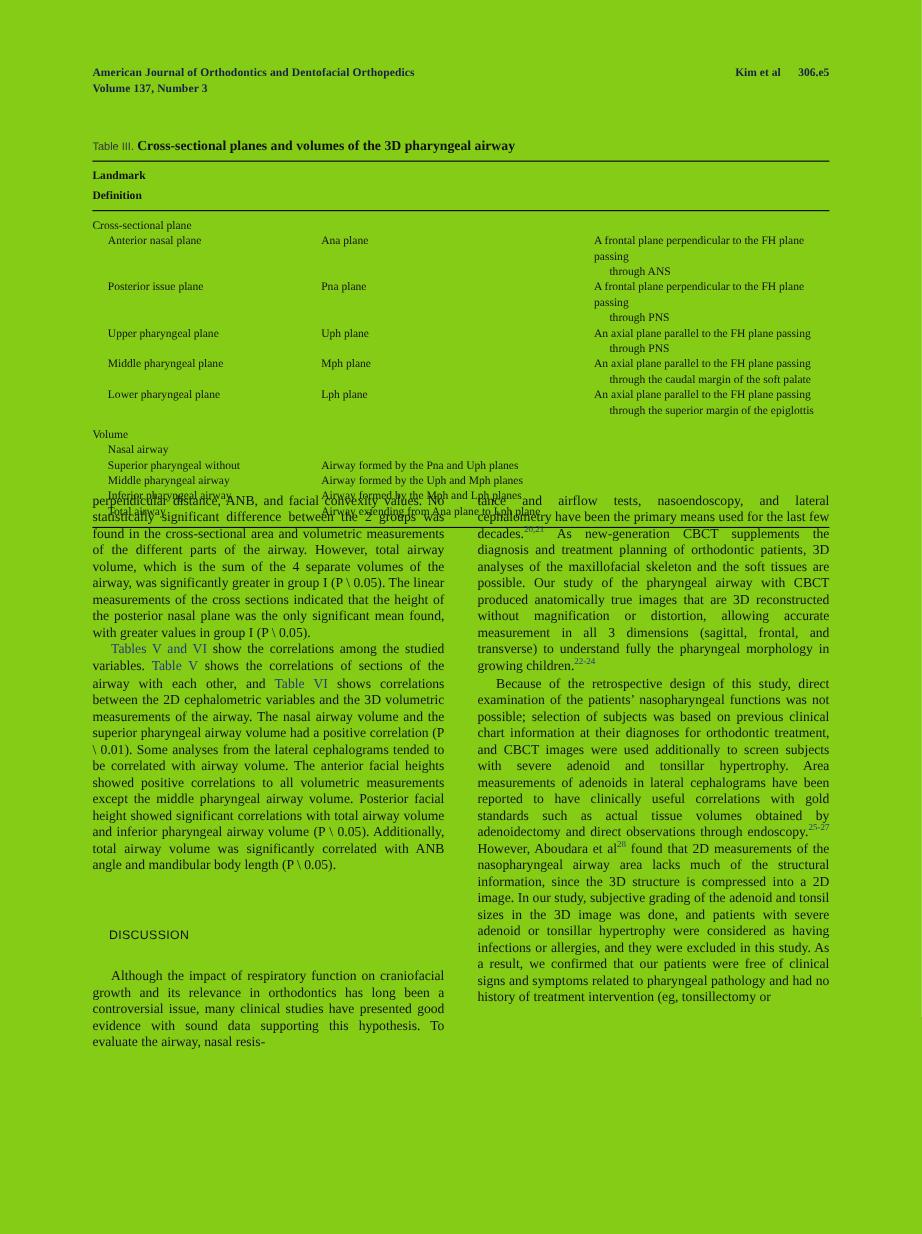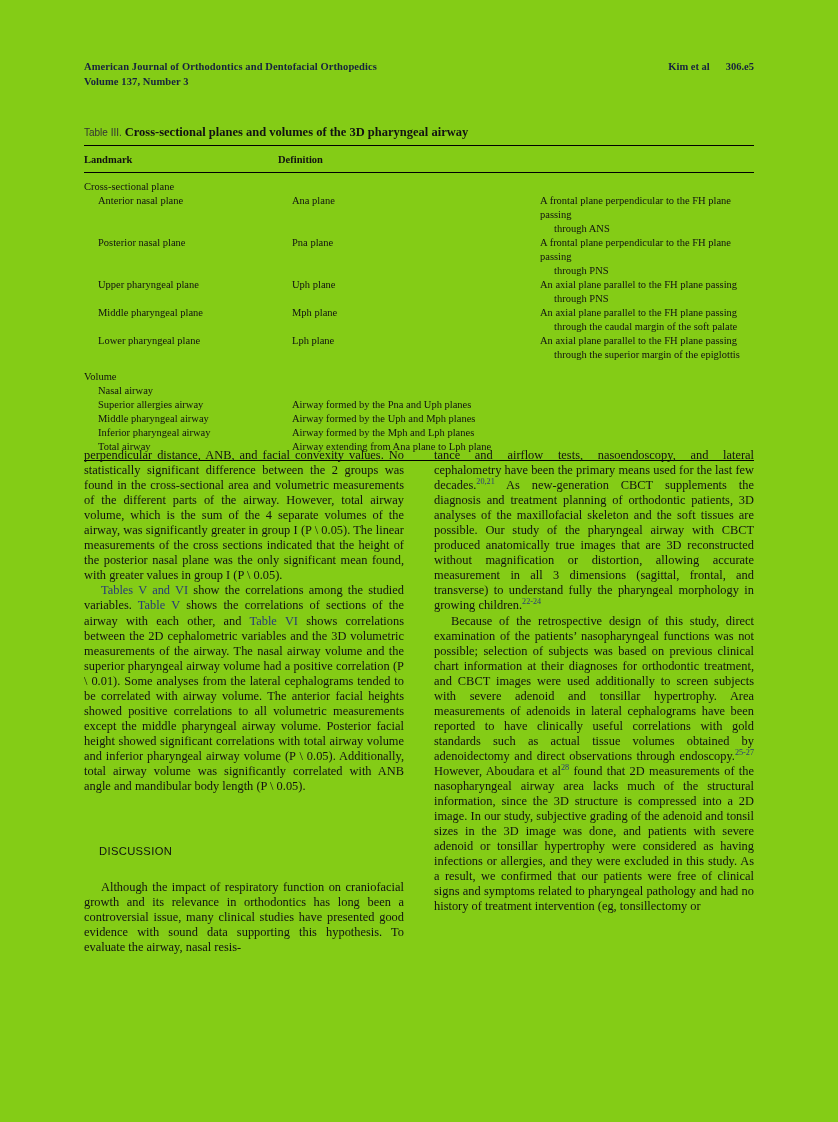--- a/index.html
+++ b/index.html
@@ -85,20 +85,21 @@
   }
   .rule-thin {
     border-top: 1px solid #000;
     height: 0;
     font-size: 0;
     line-height: 0;
   }
   .thead {
     display: flex;
     padding: 3px 0 5px 0;
+    flex-direction: column;
   }
   .thead .c1 { width: 194px; }
   .thead .c2 { width: 476px; }
   .thead span {
     font-family: "Liberation Serif", serif;
     font-weight: bold;
     font-size: 10.5px;
     color: #111;
   }
   .tbody { padding-top: 5px; padding-bottom: 6px; }
@@ -214,21 +215,21 @@
       <div class="grow plane-row">
         <div class="col-land indent1">Anterior nasal plane</div>
         <div class="col-abbr">Ana plane</div>
         <div class="col-def def-hang">
           <span>A frontal plane perpendicular to the FH plane passing</span>
           <span class="l2">through ANS</span>
         </div>
       </div>
 
       <div class="grow plane-row">
-        <div class="col-land indent1">Posterior nasal plane</div>
+        <div class="col-land indent1">Posterior issue plane</div>
         <div class="col-abbr">Pna plane</div>
         <div class="col-def def-hang">
           <span>A frontal plane perpendicular to the FH plane passing</span>
           <span class="l2">through PNS</span>
         </div>
       </div>
 
       <div class="grow plane-row">
         <div class="col-land indent1">Upper pharyngeal plane</div>
         <div class="col-abbr">Uph plane</div>
@@ -257,21 +258,21 @@
       </div>
 
       <div class="spacer6"></div>
 
       <div class="sec-head">Volume</div>
 
       <div class="grow vol-row">
         <div class="col-land indent1">Nasal airway</div>
       </div>
       <div class="grow vol-row">
-        <div class="col-land indent1">Superior allergies airway</div>
+        <div class="col-land indent1">Superior pharyngeal without</div>
         <div class="col-def">Airway formed by the Pna and Uph planes</div>
       </div>
       <div class="grow vol-row">
         <div class="col-land indent1">Middle pharyngeal airway</div>
         <div class="col-def">Airway formed by the Uph and Mph planes</div>
       </div>
       <div class="grow vol-row">
         <div class="col-land indent1">Inferior pharyngeal airway</div>
         <div class="col-def">Airway formed by the Mph and Lph planes</div>
       </div>

